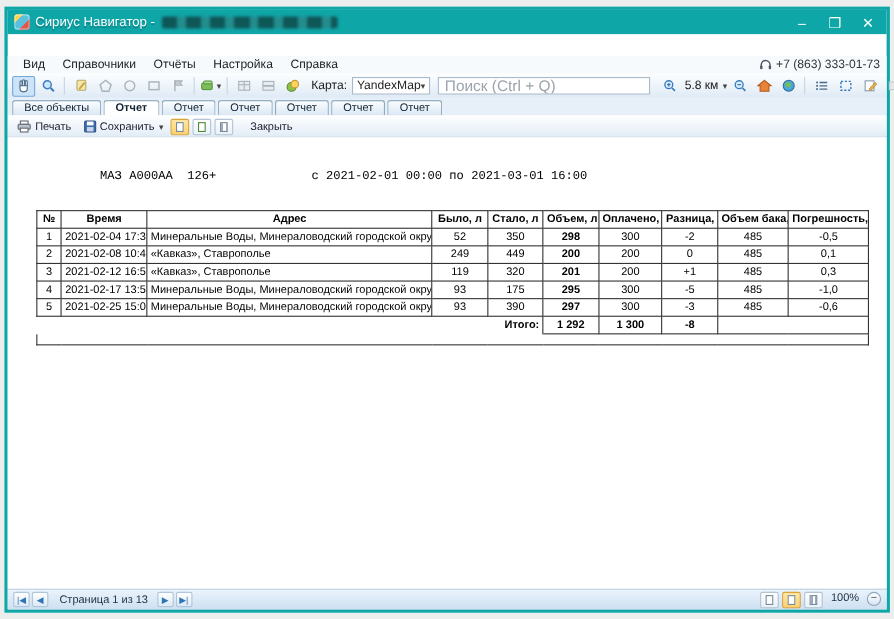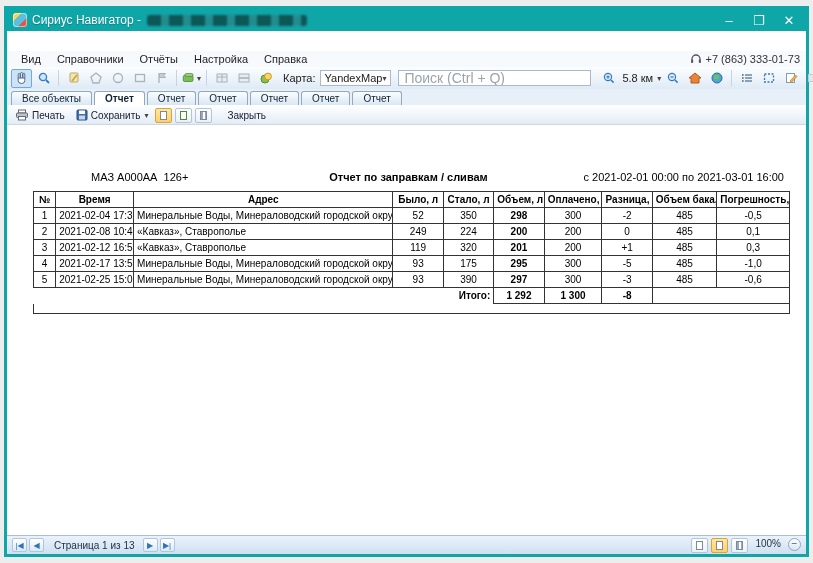--- a/index.html
+++ b/index.html
@@ -40,21 +40,21 @@
   
   .reportbar { height:20px; background:linear-gradient(#FDFEFF,#E2ECF6); border-top:1px solid #fff; border-bottom:1px solid #CBD9E6; display:flex; align-items:center; font-size:10px; padding:0 4px; gap:3px; color:#223; flex:0 0 auto; }
   .rbtn { display:flex; align-items:center; gap:3px; padding:1px 4px; border-radius:2px; }
   .sq-btn { width:17px; height:15px; border:1px solid #B4C4D4; border-radius:2px; background:linear-gradient(#fff,#E8F0F8); display:flex; align-items:center; justify-content:center; }
   .sq-btn.hl { background:linear-gradient(#FFE7A3,#FFD06B); border-color:#D9A43C; }
   .pg-glyph { width:7px; height:9px; border:1px solid #7A8A9A; background:#fff; }
   .pg-glyph.dots { background:repeating-linear-gradient(90deg,#9ab 0 2px,#fff 2px 4px); }
 
   
   .report { flex:1 1 auto; background:#fff; position:relative; font-size:10px; color:#000; overflow:hidden; }
-  .report-header { position:absolute; top:46px; left:26px; right:22px; display:grid; grid-template-columns:1fr auto 1fr; font-size:11px; align-items:end; }
+  .report-header { position:absolute; top:30px; left:26px; right:22px; display:grid; grid-template-columns:1fr auto 1fr; font-size:11px; align-items:end;font-family:Liberation Mono, monospace; }
   .vehicle { padding-left:58px; white-space:pre; }
   .rtitle { font-weight:bold; }
   .period { text-align:right; }
   table.rep { position:absolute; top:66px; left:26px; right:22px; width:757px; border-collapse:collapse; table-layout:fixed; font-size:10px; }
   .rep th, .rep td { border:1px solid #333; padding:1px 3px; height:16px; text-align:center; overflow:hidden; white-space:nowrap; }
   .rep th { font-weight:bold; }
   .rep td.addr { text-align:left; }
   .rep .bold { font-weight:bold; }
   .rep td.t-label { text-align:right; font-weight:bold; border-left:none; border-bottom:none; }
   .rep td.blankcell { height:10px; border-top:none; }
@@ -284,21 +284,20 @@
         <span class="pg-glyph dots"></span>
       </span>
     <span class="rbtn" style="margin-left:8px;">
       <span>Закрыть</span>
     </span>
   </div>
 
   <div class="report">
     <div class="report-header">
       <span class="vehicle">МАЗ А000АА  126+</span>
-      <span class="rtitle">Отчет по заправкам / сливам</span>
       <span class="period">с 2021-02-01 00:00 по 2021-03-01 16:00</span>
     </div>
     <table class="rep">
       <colgroup>
         <col style="width:3%">
           <col style="width:10.5%">
           <col style="width:35%">
         <col style="width:6.8%">
           <col style="width:6.8%">
           <col style="width:6.8%">
@@ -332,21 +331,21 @@
           <td>300</td>
           <td>-2</td>
           <td>485</td>
           <td>-0,5</td>
         </tr>
         <tr>
           <td>2</td>
           <td>2021-02-08 10:48</td>
           <td class="addr">«Кавказ», Ставрополье</td>
           <td>249</td>
-          <td>224</td>
+          <td>449</td>
           <td class="bold">200</td>
           <td>200</td>
           <td>0</td>
           <td>485</td>
           <td>0,1</td>
         </tr>
         <tr>
           <td>3</td>
           <td>2021-02-12 16:57</td>
           <td class="addr">«Кавказ», Ставрополье</td>

